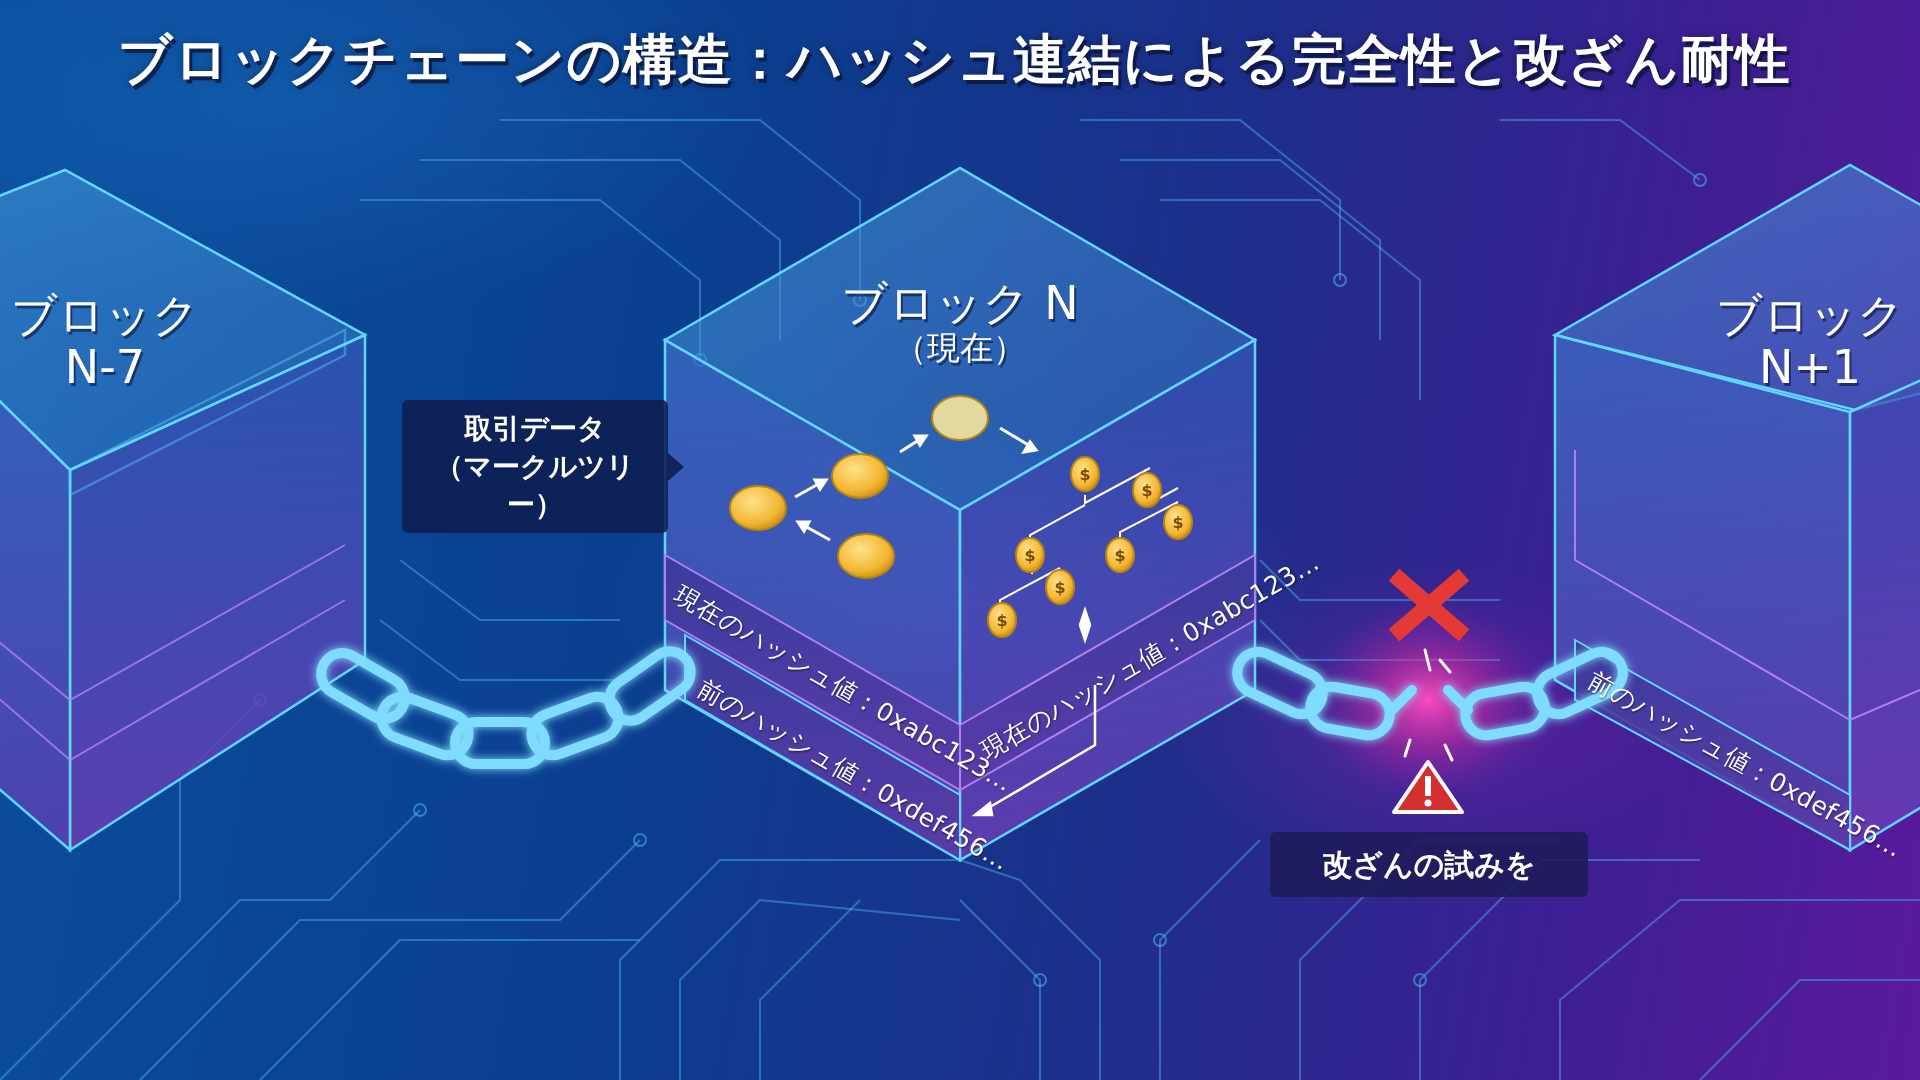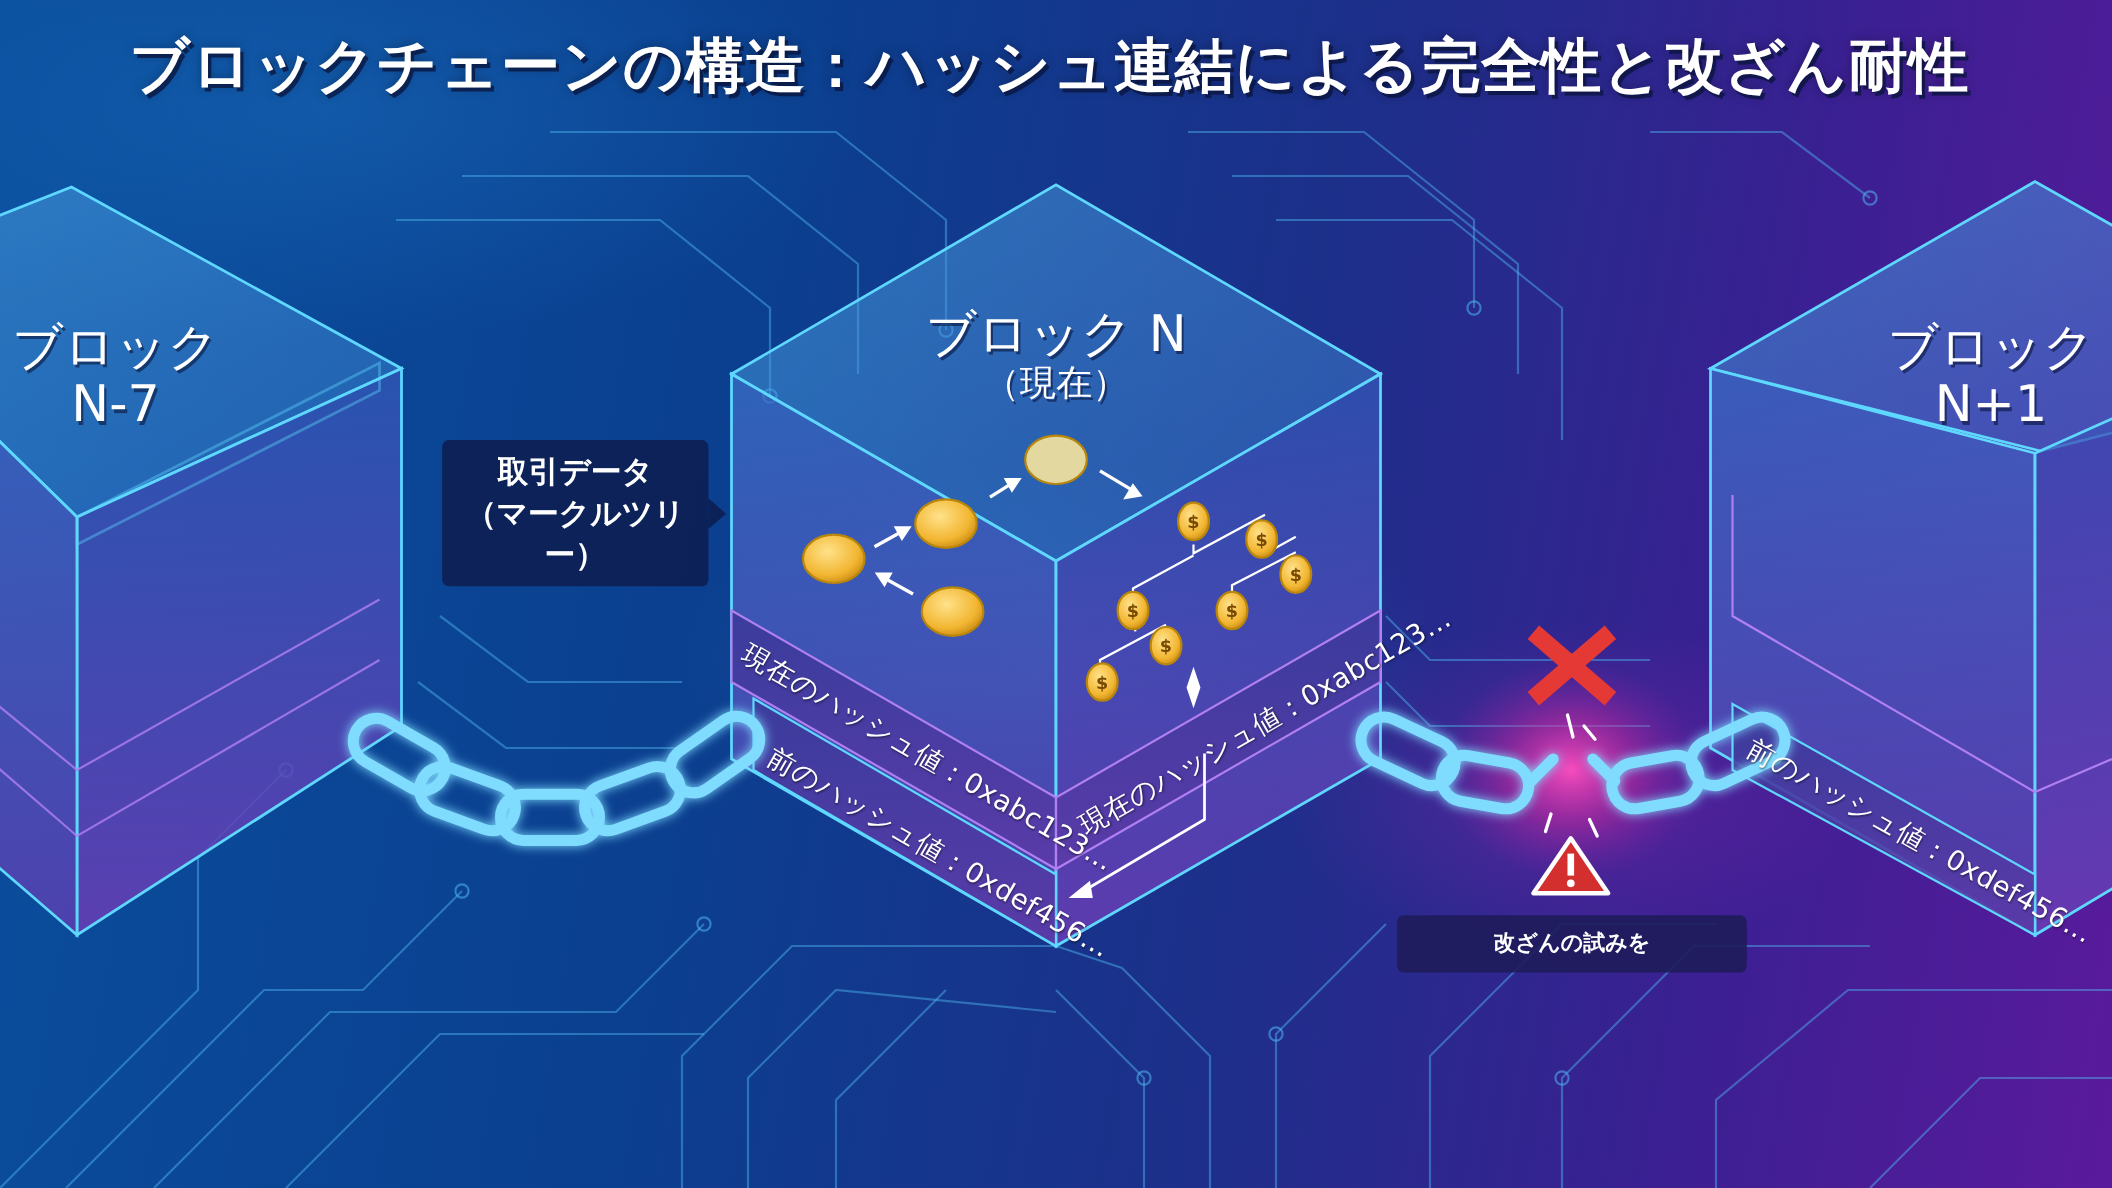--- a/index.html
+++ b/index.html
@@ -24,30 +24,30 @@
   .block-label {
     position:absolute; color:#ffffff; font-weight:normal; text-align:center;
     text-shadow: 2px 3px 0 rgba(10,20,60,0.6);
     line-height:1.12;
   }
   .block-label .main { font-size:46px; display:block; }
   .block-label .sub { font-size:33px; display:block; }
   .callout {
     position:absolute; background:rgba(12,30,80,0.88); color:#ffffff;
     border-radius:6px; font-size:28px; font-weight:bold; text-align:center;
-    padding:10px 6px; line-height:1.35;
+    padding:10px 18px; line-height:1.35;
   }
   .callout.arrow-right::after {
     content:""; position:absolute; right:-16px; top:50%; margin-top:-14px;
     border-top:14px solid transparent; border-bottom:14px solid transparent;
     border-left:16px solid rgba(12,30,80,0.88);
   }
   .alert-box {
     position:absolute; background:rgba(30,28,90,0.9); color:#ffffff;
-    border-radius:6px; font-size:20px; font-weight:bold; text-align:center;
+    border-radius:6px; font-size:30px; font-weight:bold; text-align:center;
     padding:12px 24px; line-height:1.38;
   }
   .hash {
     position:absolute; color:#ffffff; font-size:25px; white-space:nowrap;
     transform-origin: left top; letter-spacing:0.5px;
     text-shadow: 1px 1px 2px rgba(0,0,0,0.5);
   }
 </style>
 </head>
 <body>

